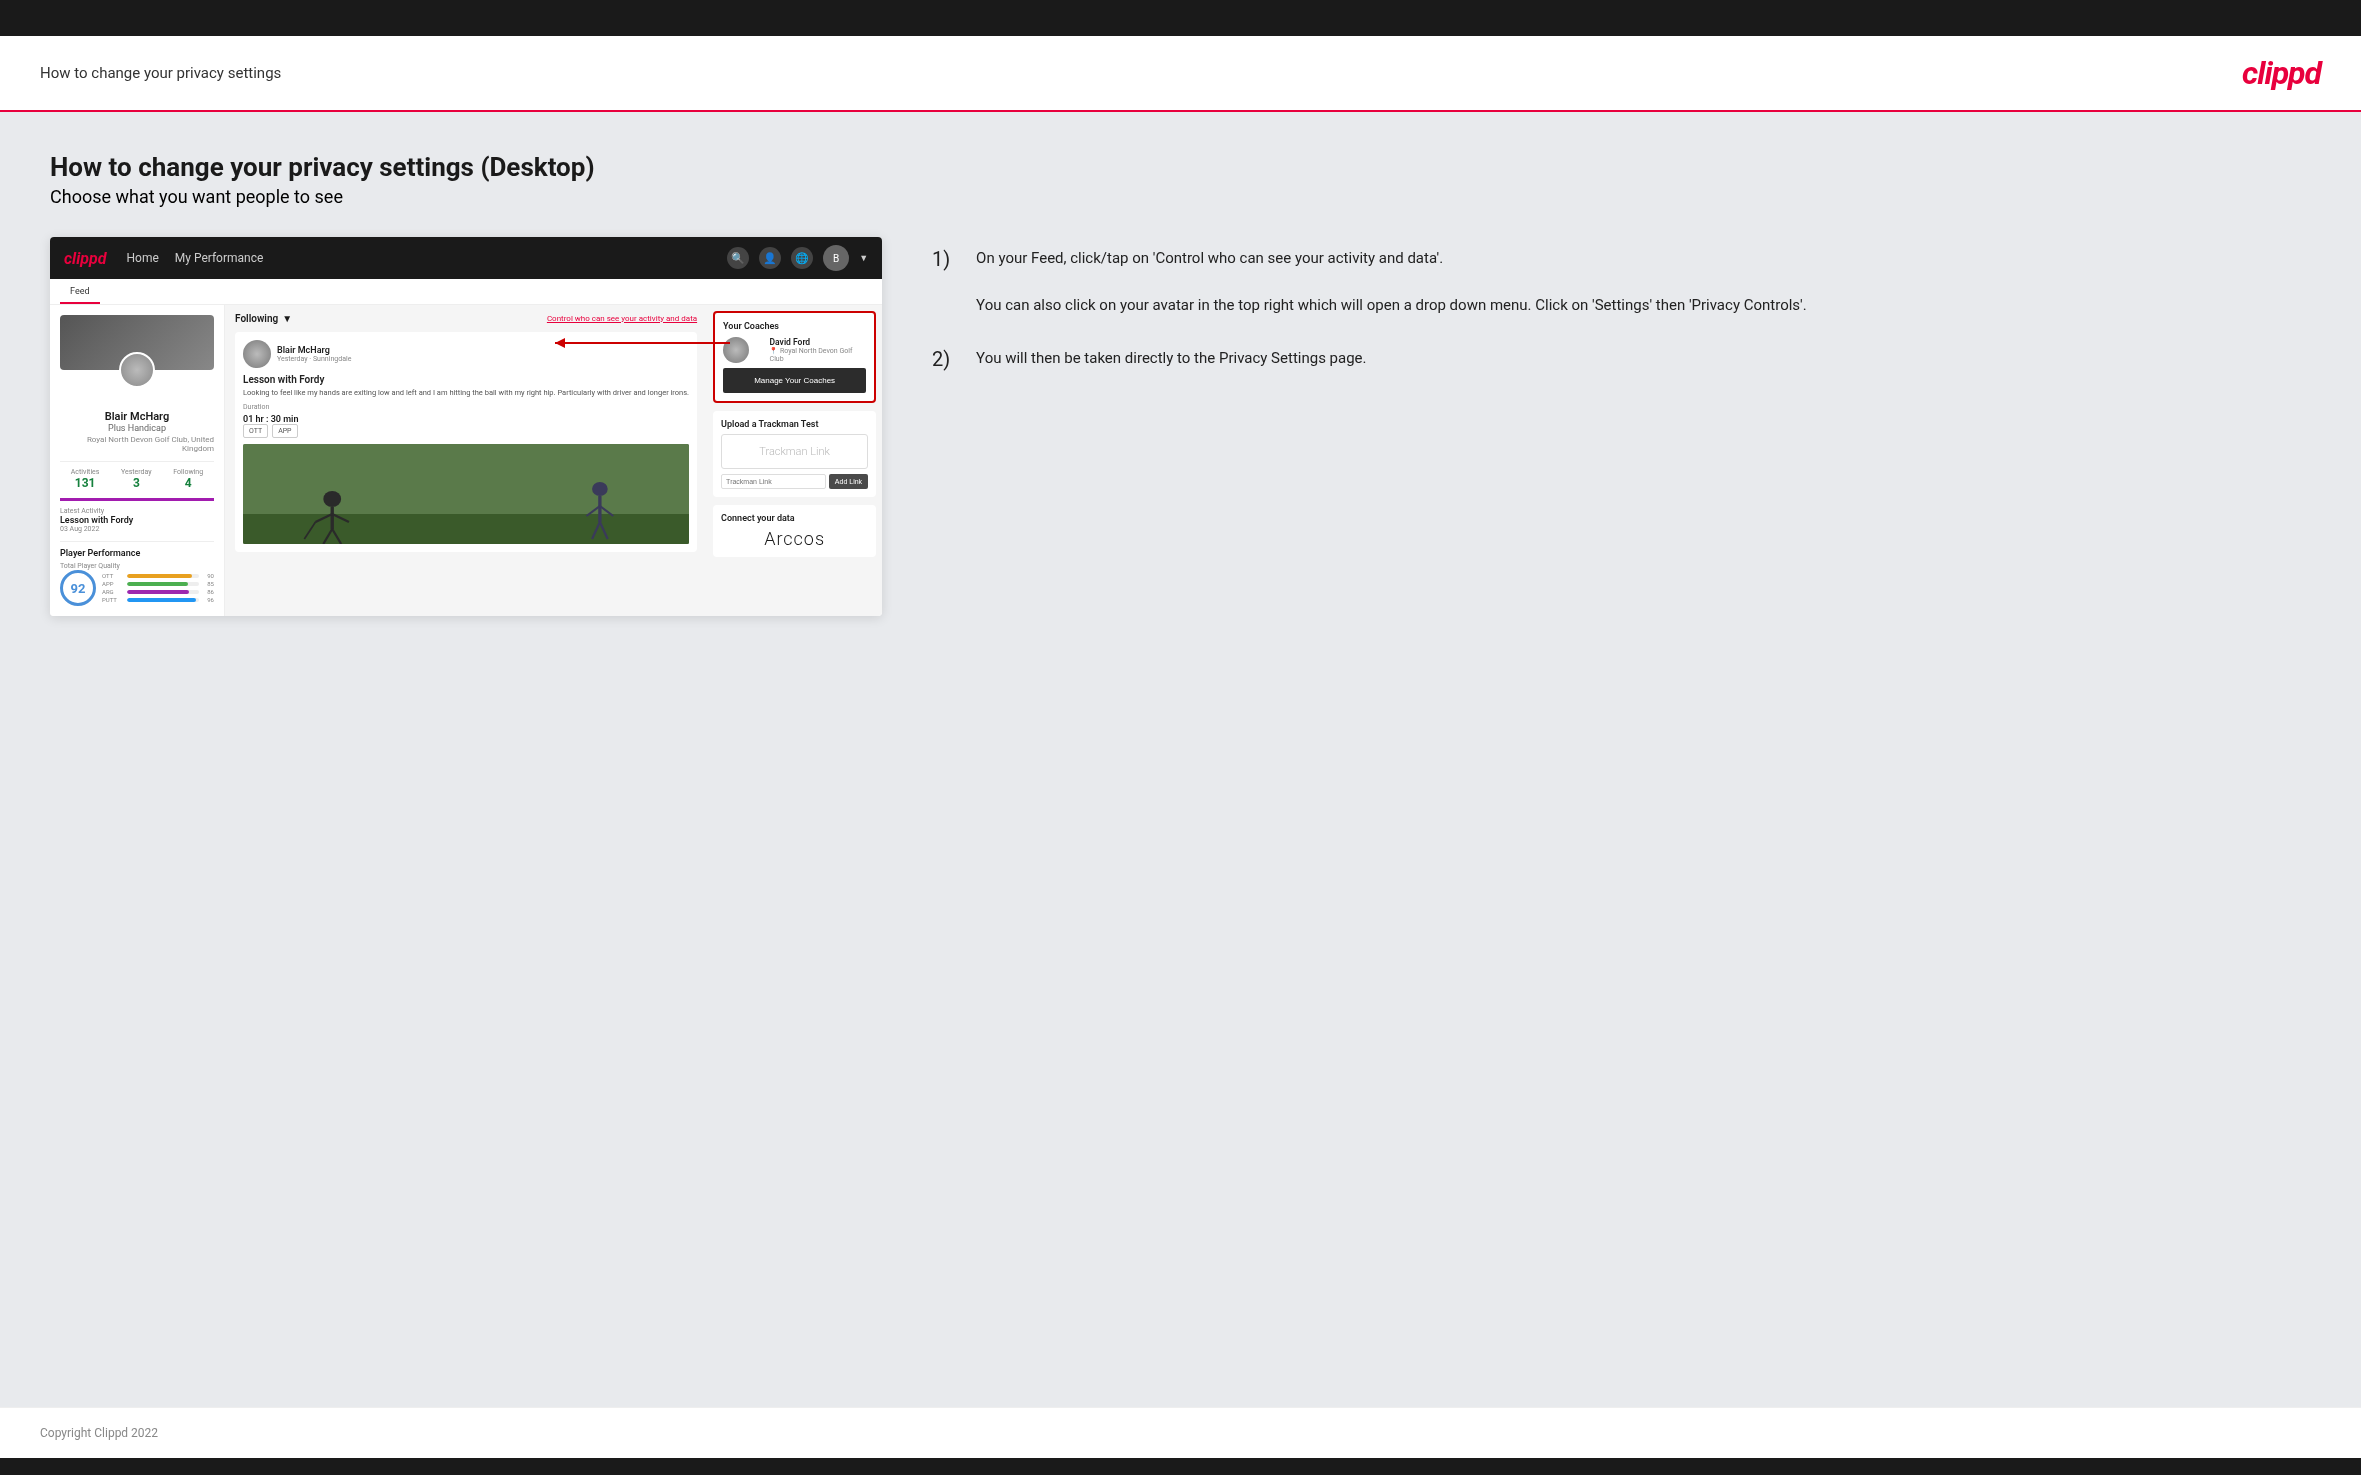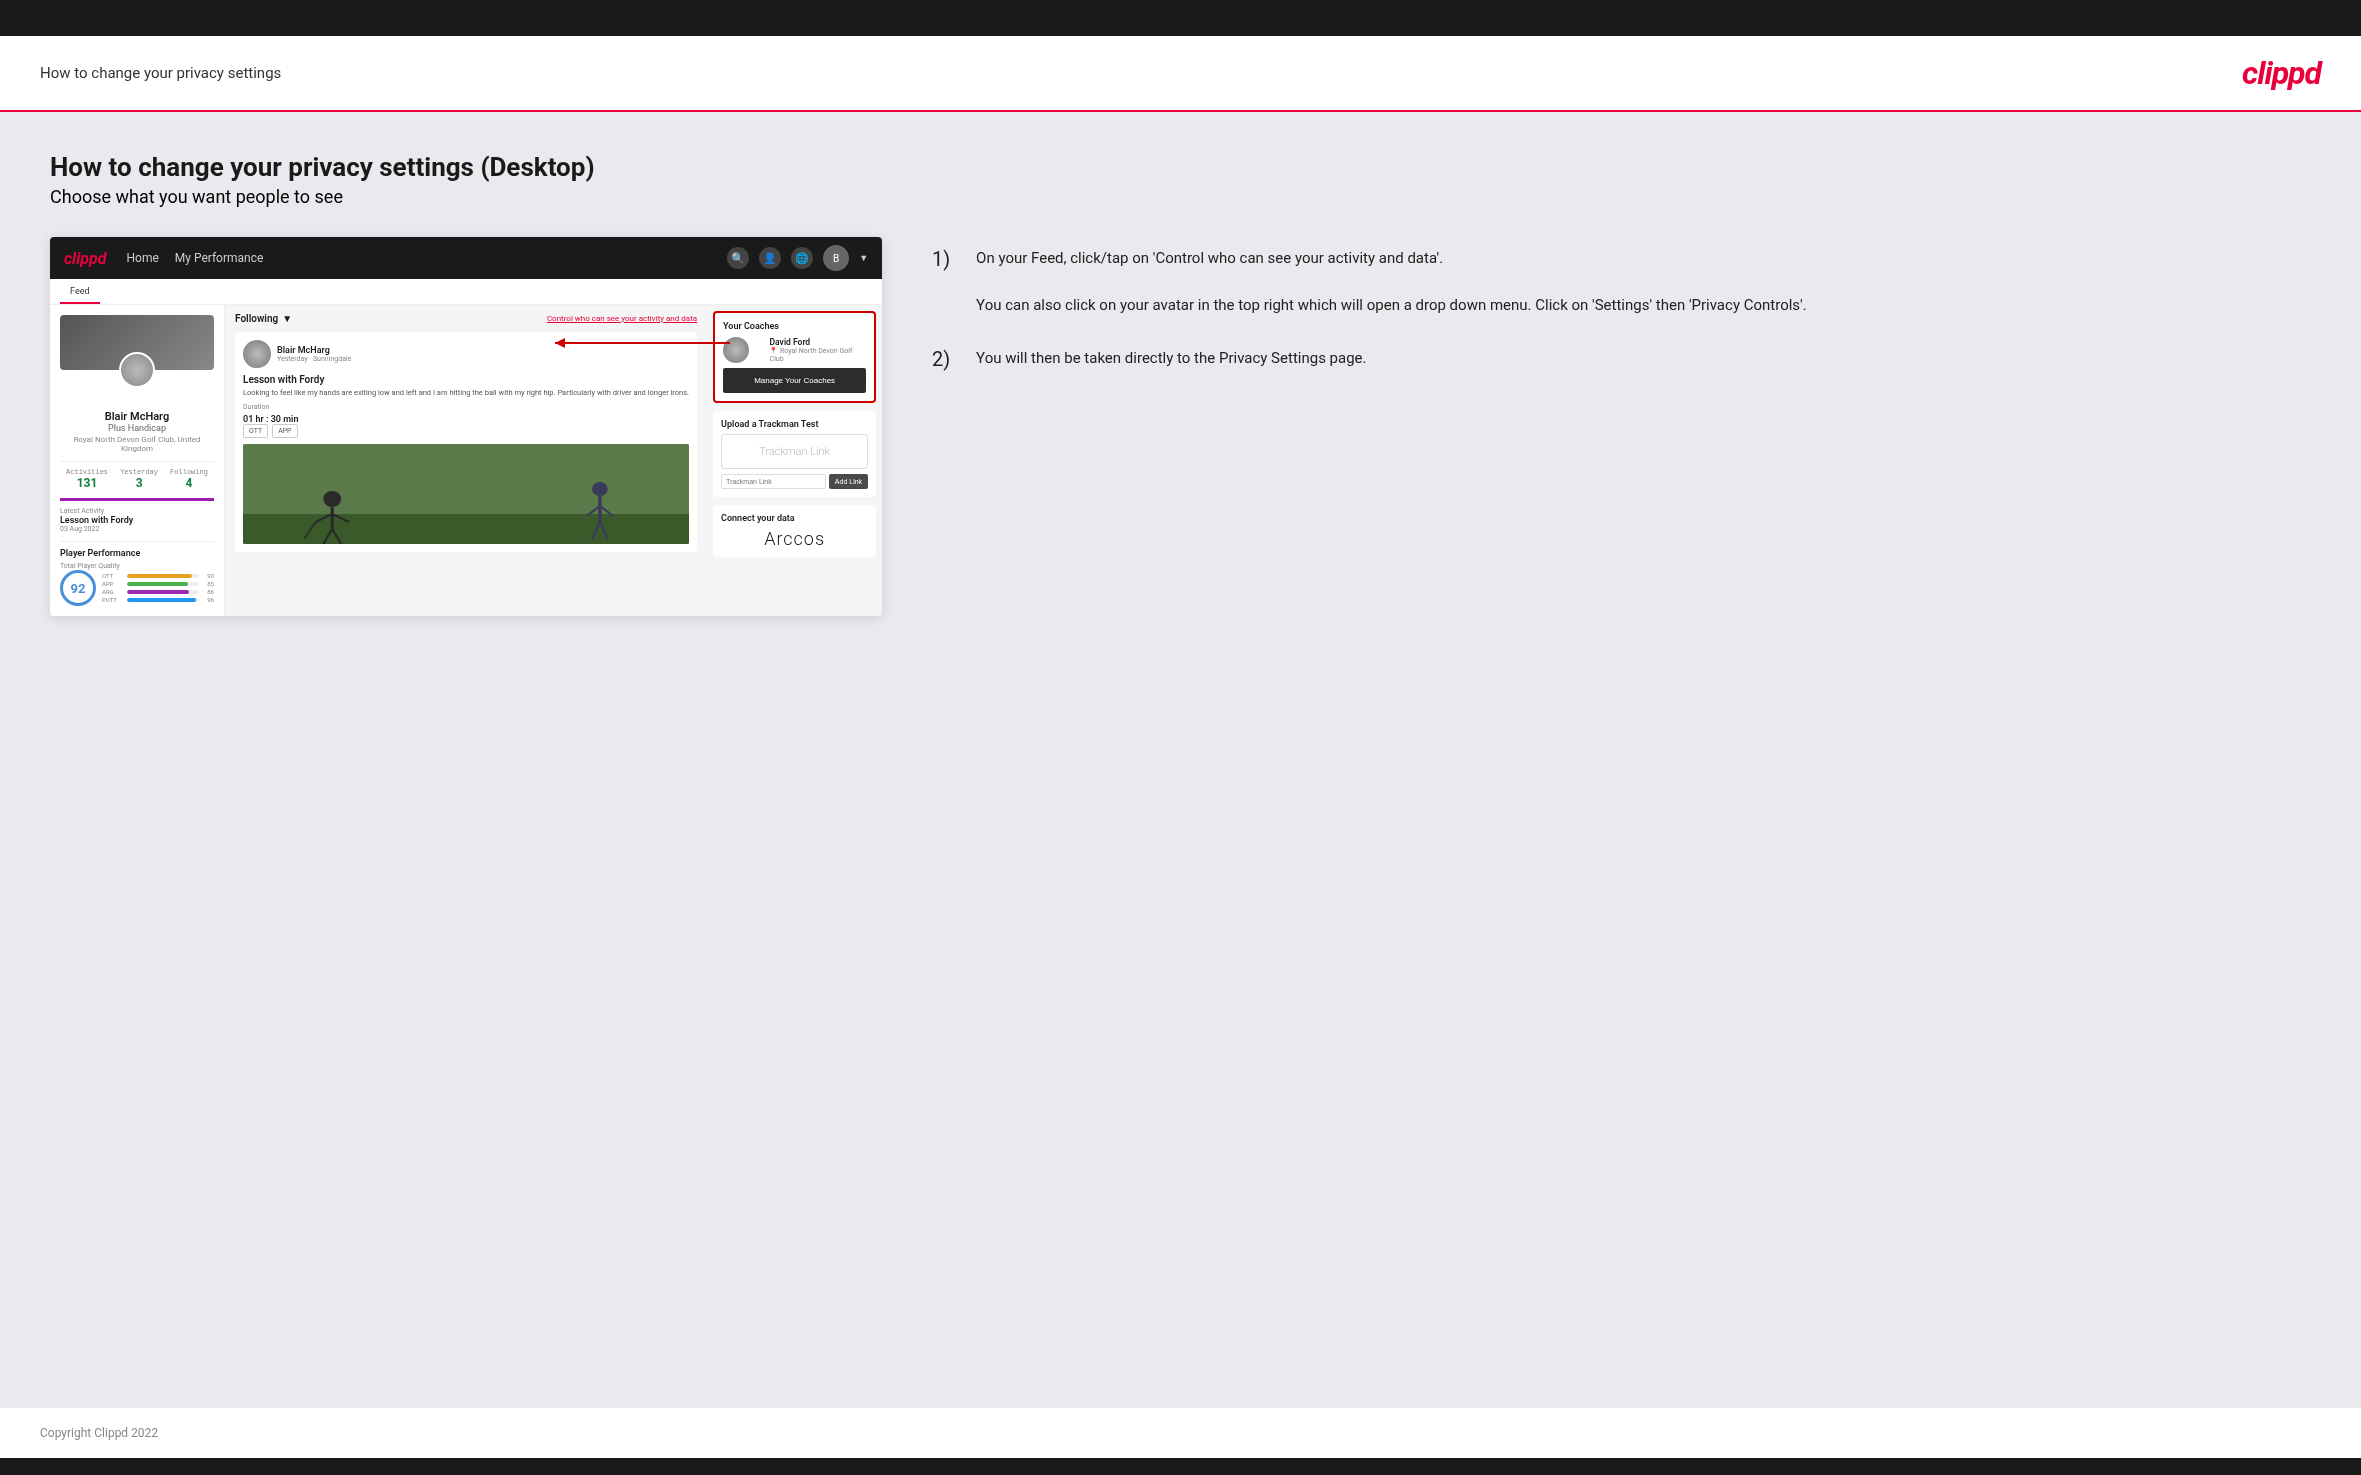--- a/index.html
+++ b/index.html
@@ -163,39 +163,38 @@
       font-weight: 600;
       margin-top: 22px;
       color: #1a1a1a;
     }
     .profile-handicap {
       text-align: center;
       font-size: 9px;
       color: #666;
     }
     .profile-club {
-      text-align: center;
+      text-align: right;
       font-size: 8px;
       color: #888;
       margin-top: 2px;
     }
     .profile-stats {
       display: flex;
       justify-content: space-around;
       margin-top: 8px;
       border-top: 1px solid #eee;
       padding-top: 6px;
     }
     .stat-item {
       text-align: center;
     }
     .stat-label {
       font-size: 7px;
       color: #888;
-      font-family: Liberation Mono, monospace;
     }
     .stat-value {
       font-size: 12px;
       font-weight: 700;
       color: #15803d;
     }
     .latest-activity {
       margin-top: 8px;
       padding-top: 6px;
       border-top: 3px solid #a21caf;

